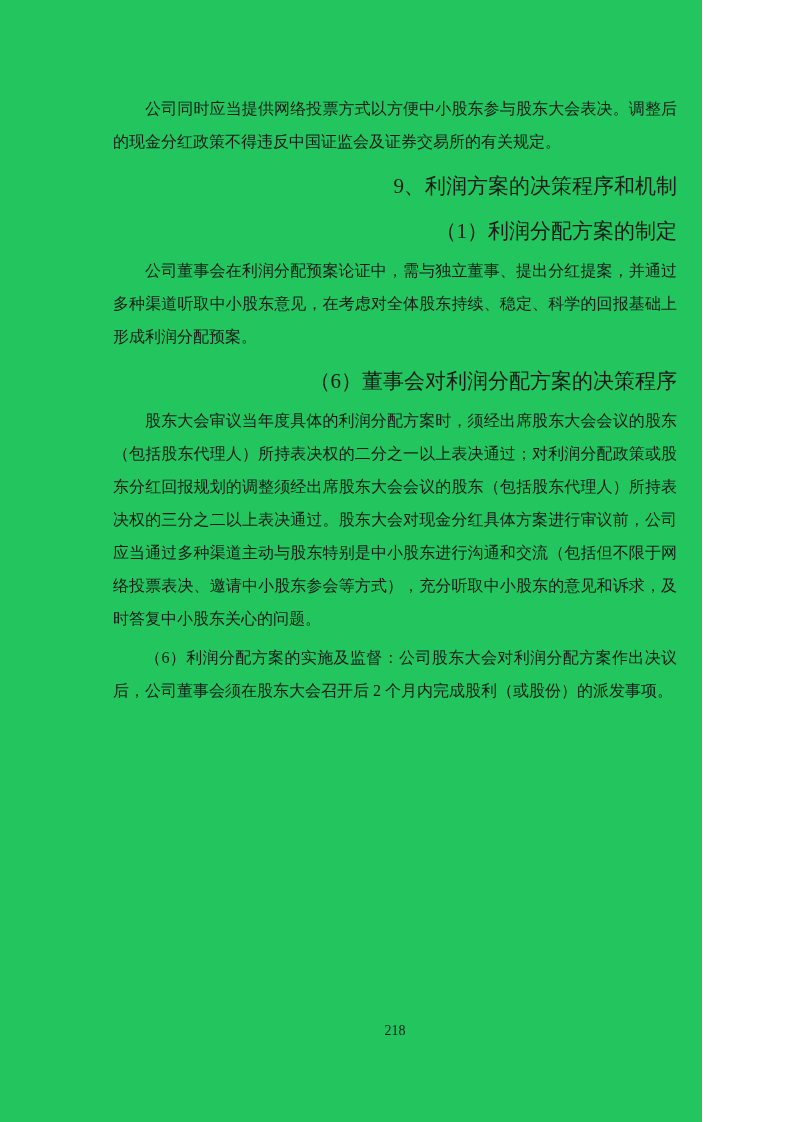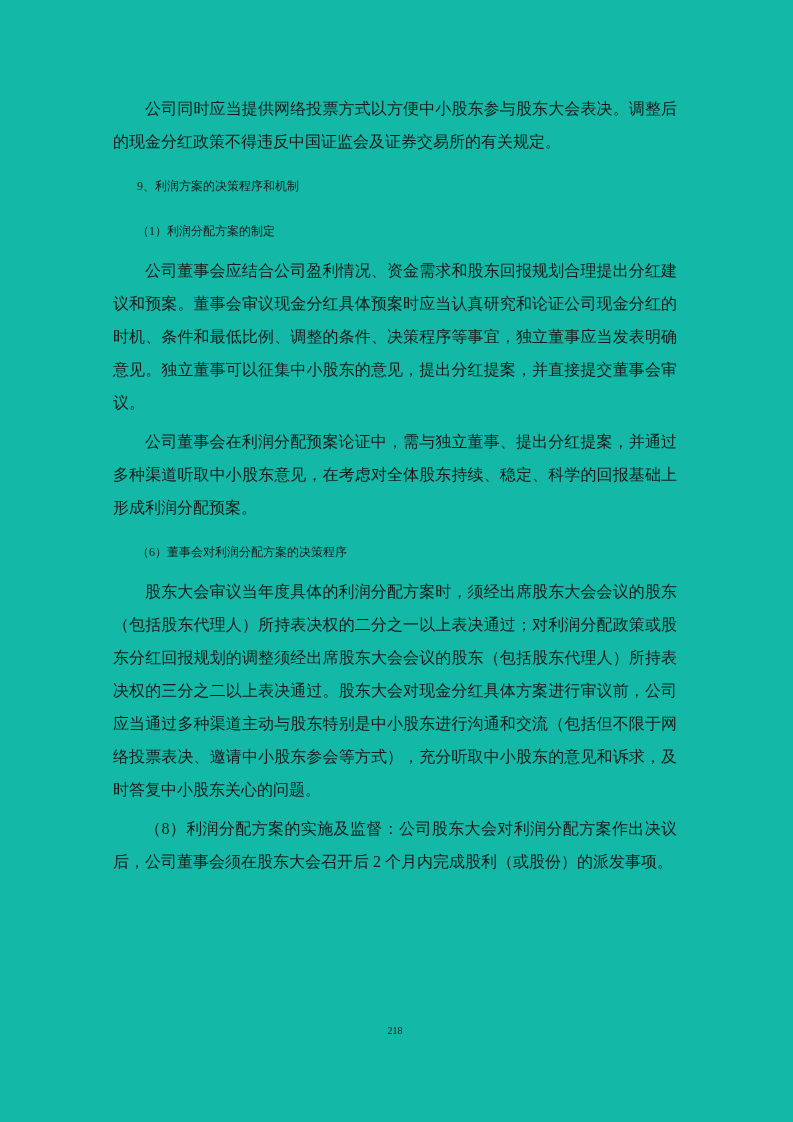--- a/index.html
+++ b/index.html
@@ -3,23 +3,23 @@
 <meta charset="utf-8">
 <title>Document Page 218</title>
 <style>
   html, body {
     margin: 0;
     padding: 0;
     background: #ffffff;
   }
   .page {
     position: relative;
-    width: 793px;
+    width: 702px;
     height: 1122px;
-    background: #14b8a6;
+    background: #22c55e;
     color: #000000;
     font-family: "Liberation Serif", "DejaVu Serif", serif;
     overflow: hidden;
   }
   .content {
     position: absolute;
     left: 113px;
     top: 92px;
     width: 564px;
   }
@@ -27,44 +27,44 @@
     margin: 0 0 6px 0;
     font-size: 16px;
     line-height: 33px;
     text-align: justify;
     text-indent: 2em;
     word-break: break-all;
     color: #1a1a1a;
   }
   .heading {
     margin: 12px 0 6px 0;
-    font-size: 12px;
+    font-size: 21px;
     line-height: 33px;
     text-indent: 2em;
     color: #1a1a1a;
+    text-align: right;
   }
   .footer {
     position: absolute;
     top: 1022px;
     left: 113px;
     width: 564px;
     text-align: center;
-    font-size: 10px;
+    font-size: 14px;
     line-height: 18px;
     color: #1a1a1a;
   }
 </style>
 </head>
 <body>
 
 <div class="page">
   <div class="content">
     <p class="para">公司同时应当提供网络投票方式以方便中小股东参与股东大会表决。调整后的现金分红政策不得违反中国证监会及证券交易所的有关规定。</p>
     <p class="heading">9、利润方案的决策程序和机制</p>
     <p class="heading">（1）利润分配方案的制定</p>
-    <p class="para">公司董事会应结合公司盈利情况、资金需求和股东回报规划合理提出分红建议和预案。董事会审议现金分红具体预案时应当认真研究和论证公司现金分红的时机、条件和最低比例、调整的条件、决策程序等事宜，独立董事应当发表明确意见。独立董事可以征集中小股东的意见，提出分红提案，并直接提交董事会审议。</p>
     <p class="para">公司董事会在利润分配预案论证中，需与独立董事、提出分红提案，并通过多种渠道听取中小股东意见，在考虑对全体股东持续、稳定、科学的回报基础上形成利润分配预案。</p>
     <p class="heading">（6）董事会对利润分配方案的决策程序</p>
     <p class="para">股东大会审议当年度具体的利润分配方案时，须经出席股东大会会议的股东（包括股东代理人）所持表决权的二分之一以上表决通过；对利润分配政策或股东分红回报规划的调整须经出席股东大会会议的股东（包括股东代理人）所持表决权的三分之二以上表决通过。股东大会对现金分红具体方案进行审议前，公司应当通过多种渠道主动与股东特别是中小股东进行沟通和交流（包括但不限于网络投票表决、邀请中小股东参会等方式），充分听取中小股东的意见和诉求，及时答复中小股东关心的问题。</p>
-    <p class="para">（8）利润分配方案的实施及监督：公司股东大会对利润分配方案作出决议后，公司董事会须在股东大会召开后 2 个月内完成股利（或股份）的派发事项。</p>
+    <p class="para">（6）利润分配方案的实施及监督：公司股东大会对利润分配方案作出决议后，公司董事会须在股东大会召开后 2 个月内完成股利（或股份）的派发事项。</p>
   </div>
   <div class="footer">218</div>
 </div>
 
 </body></html>

